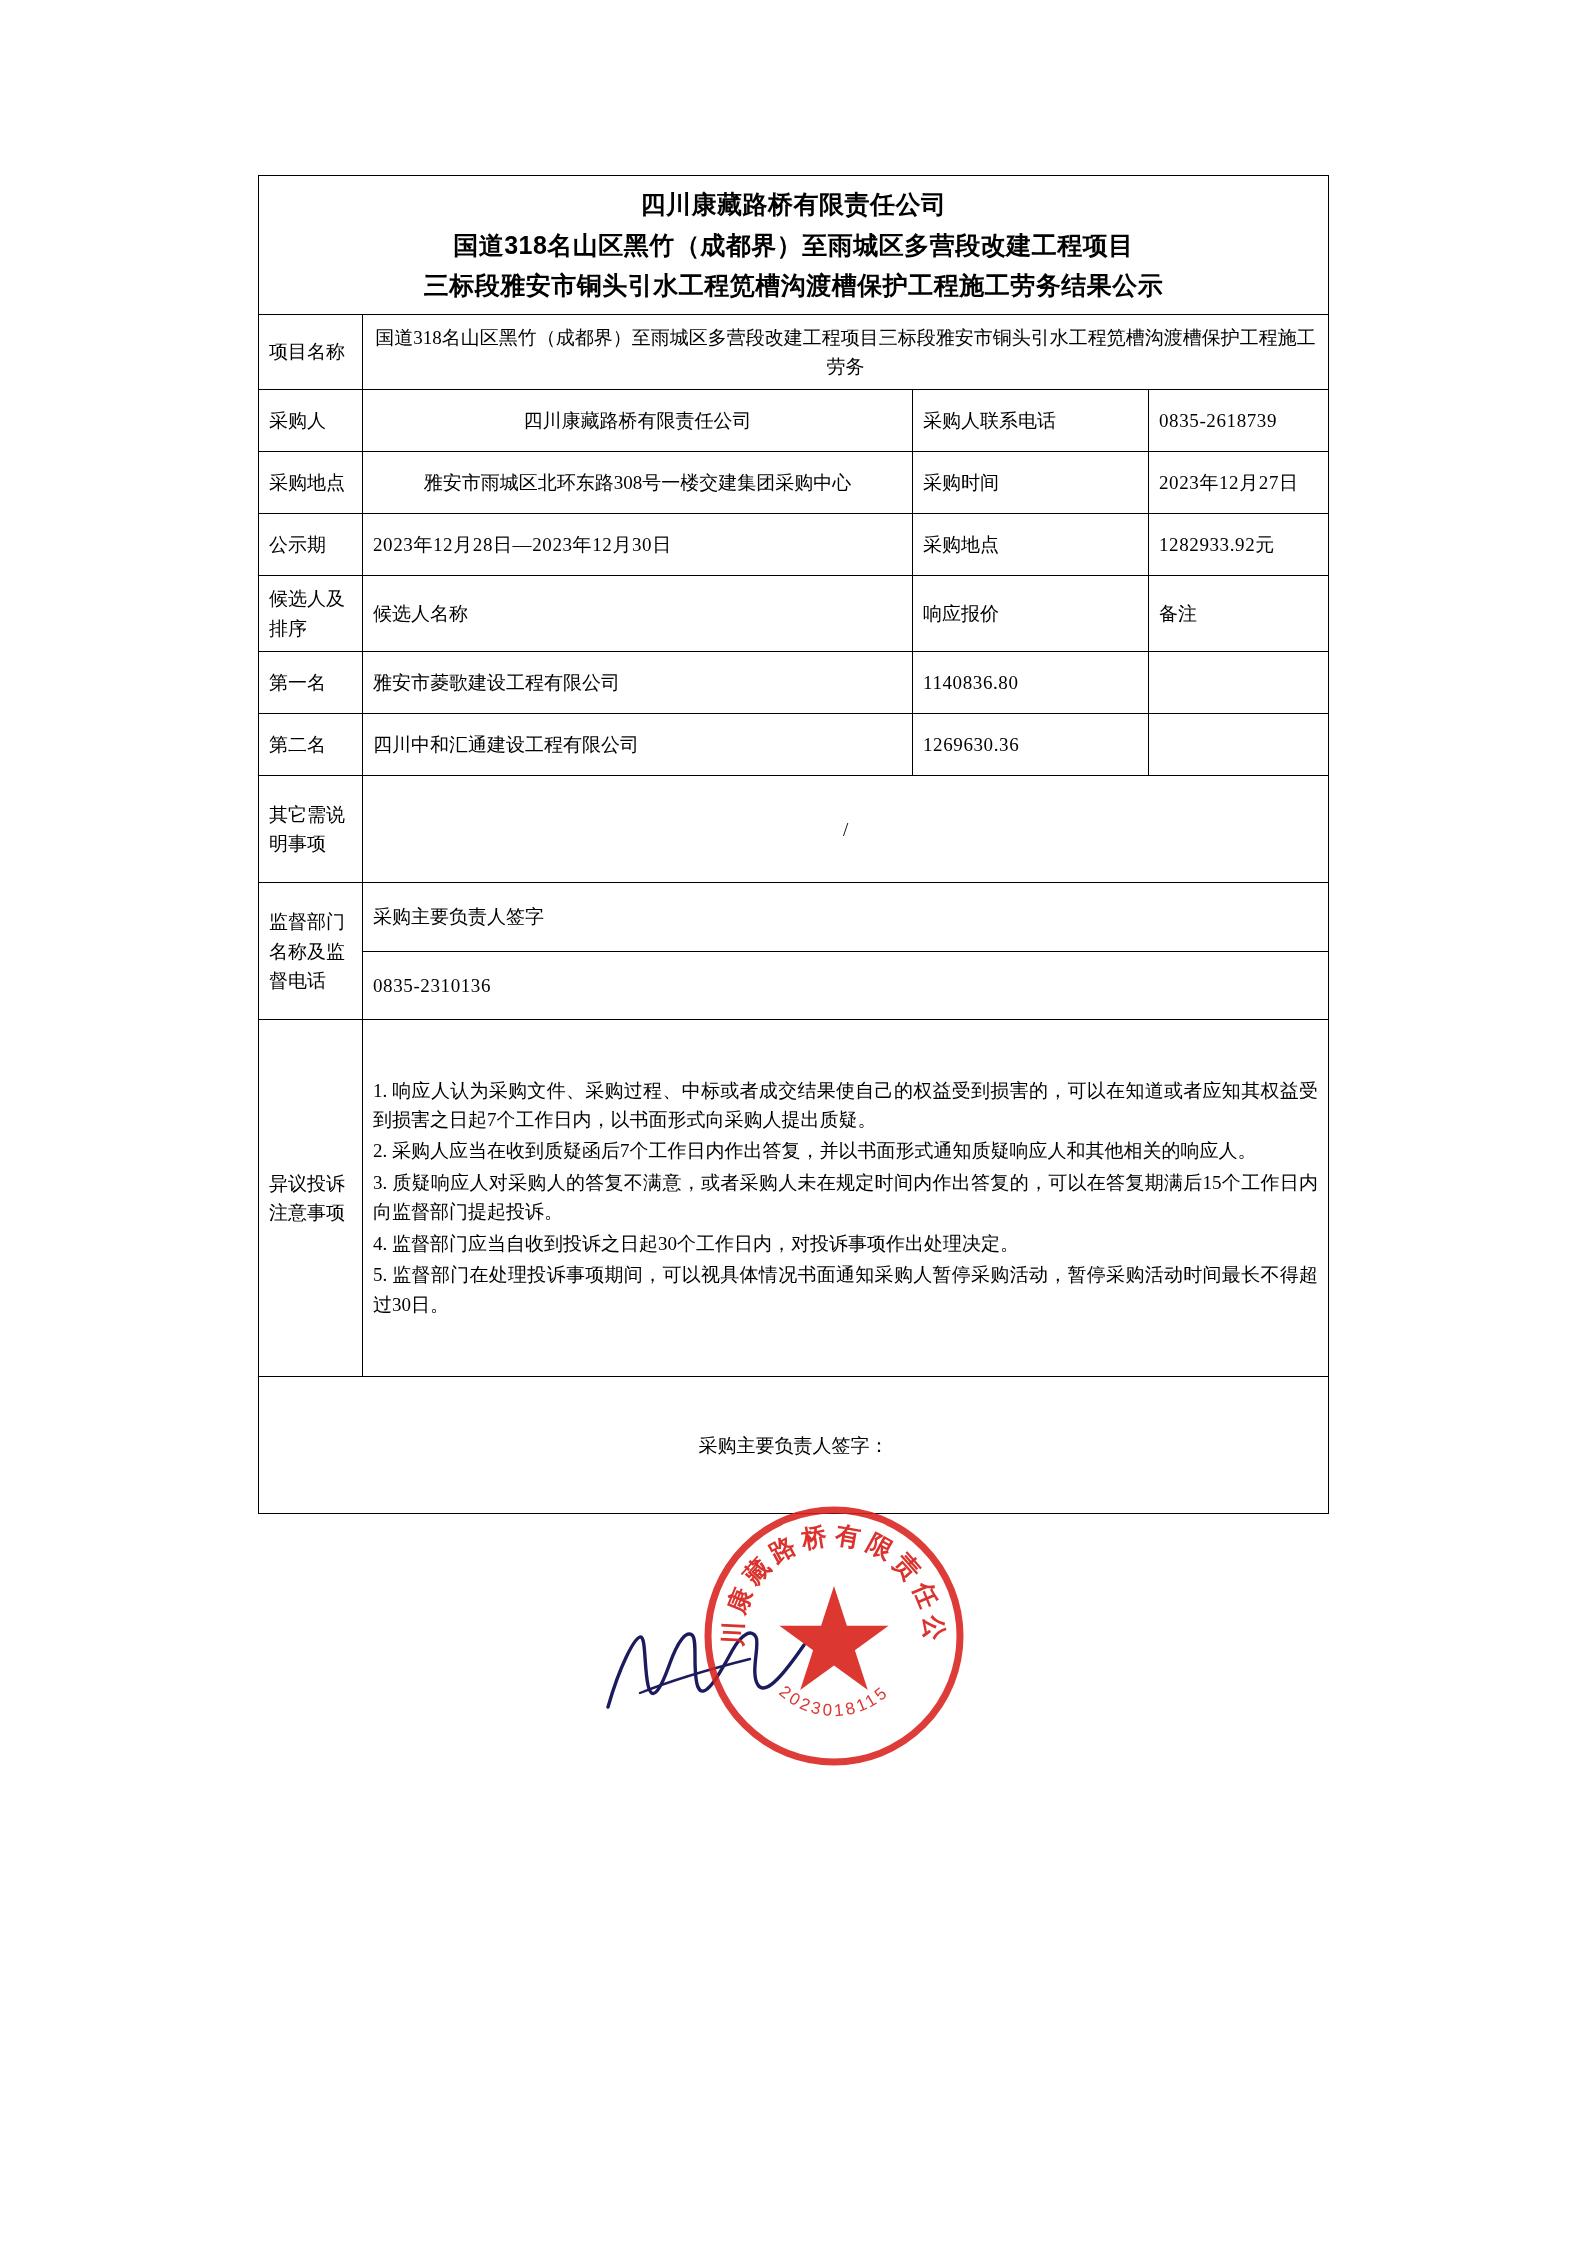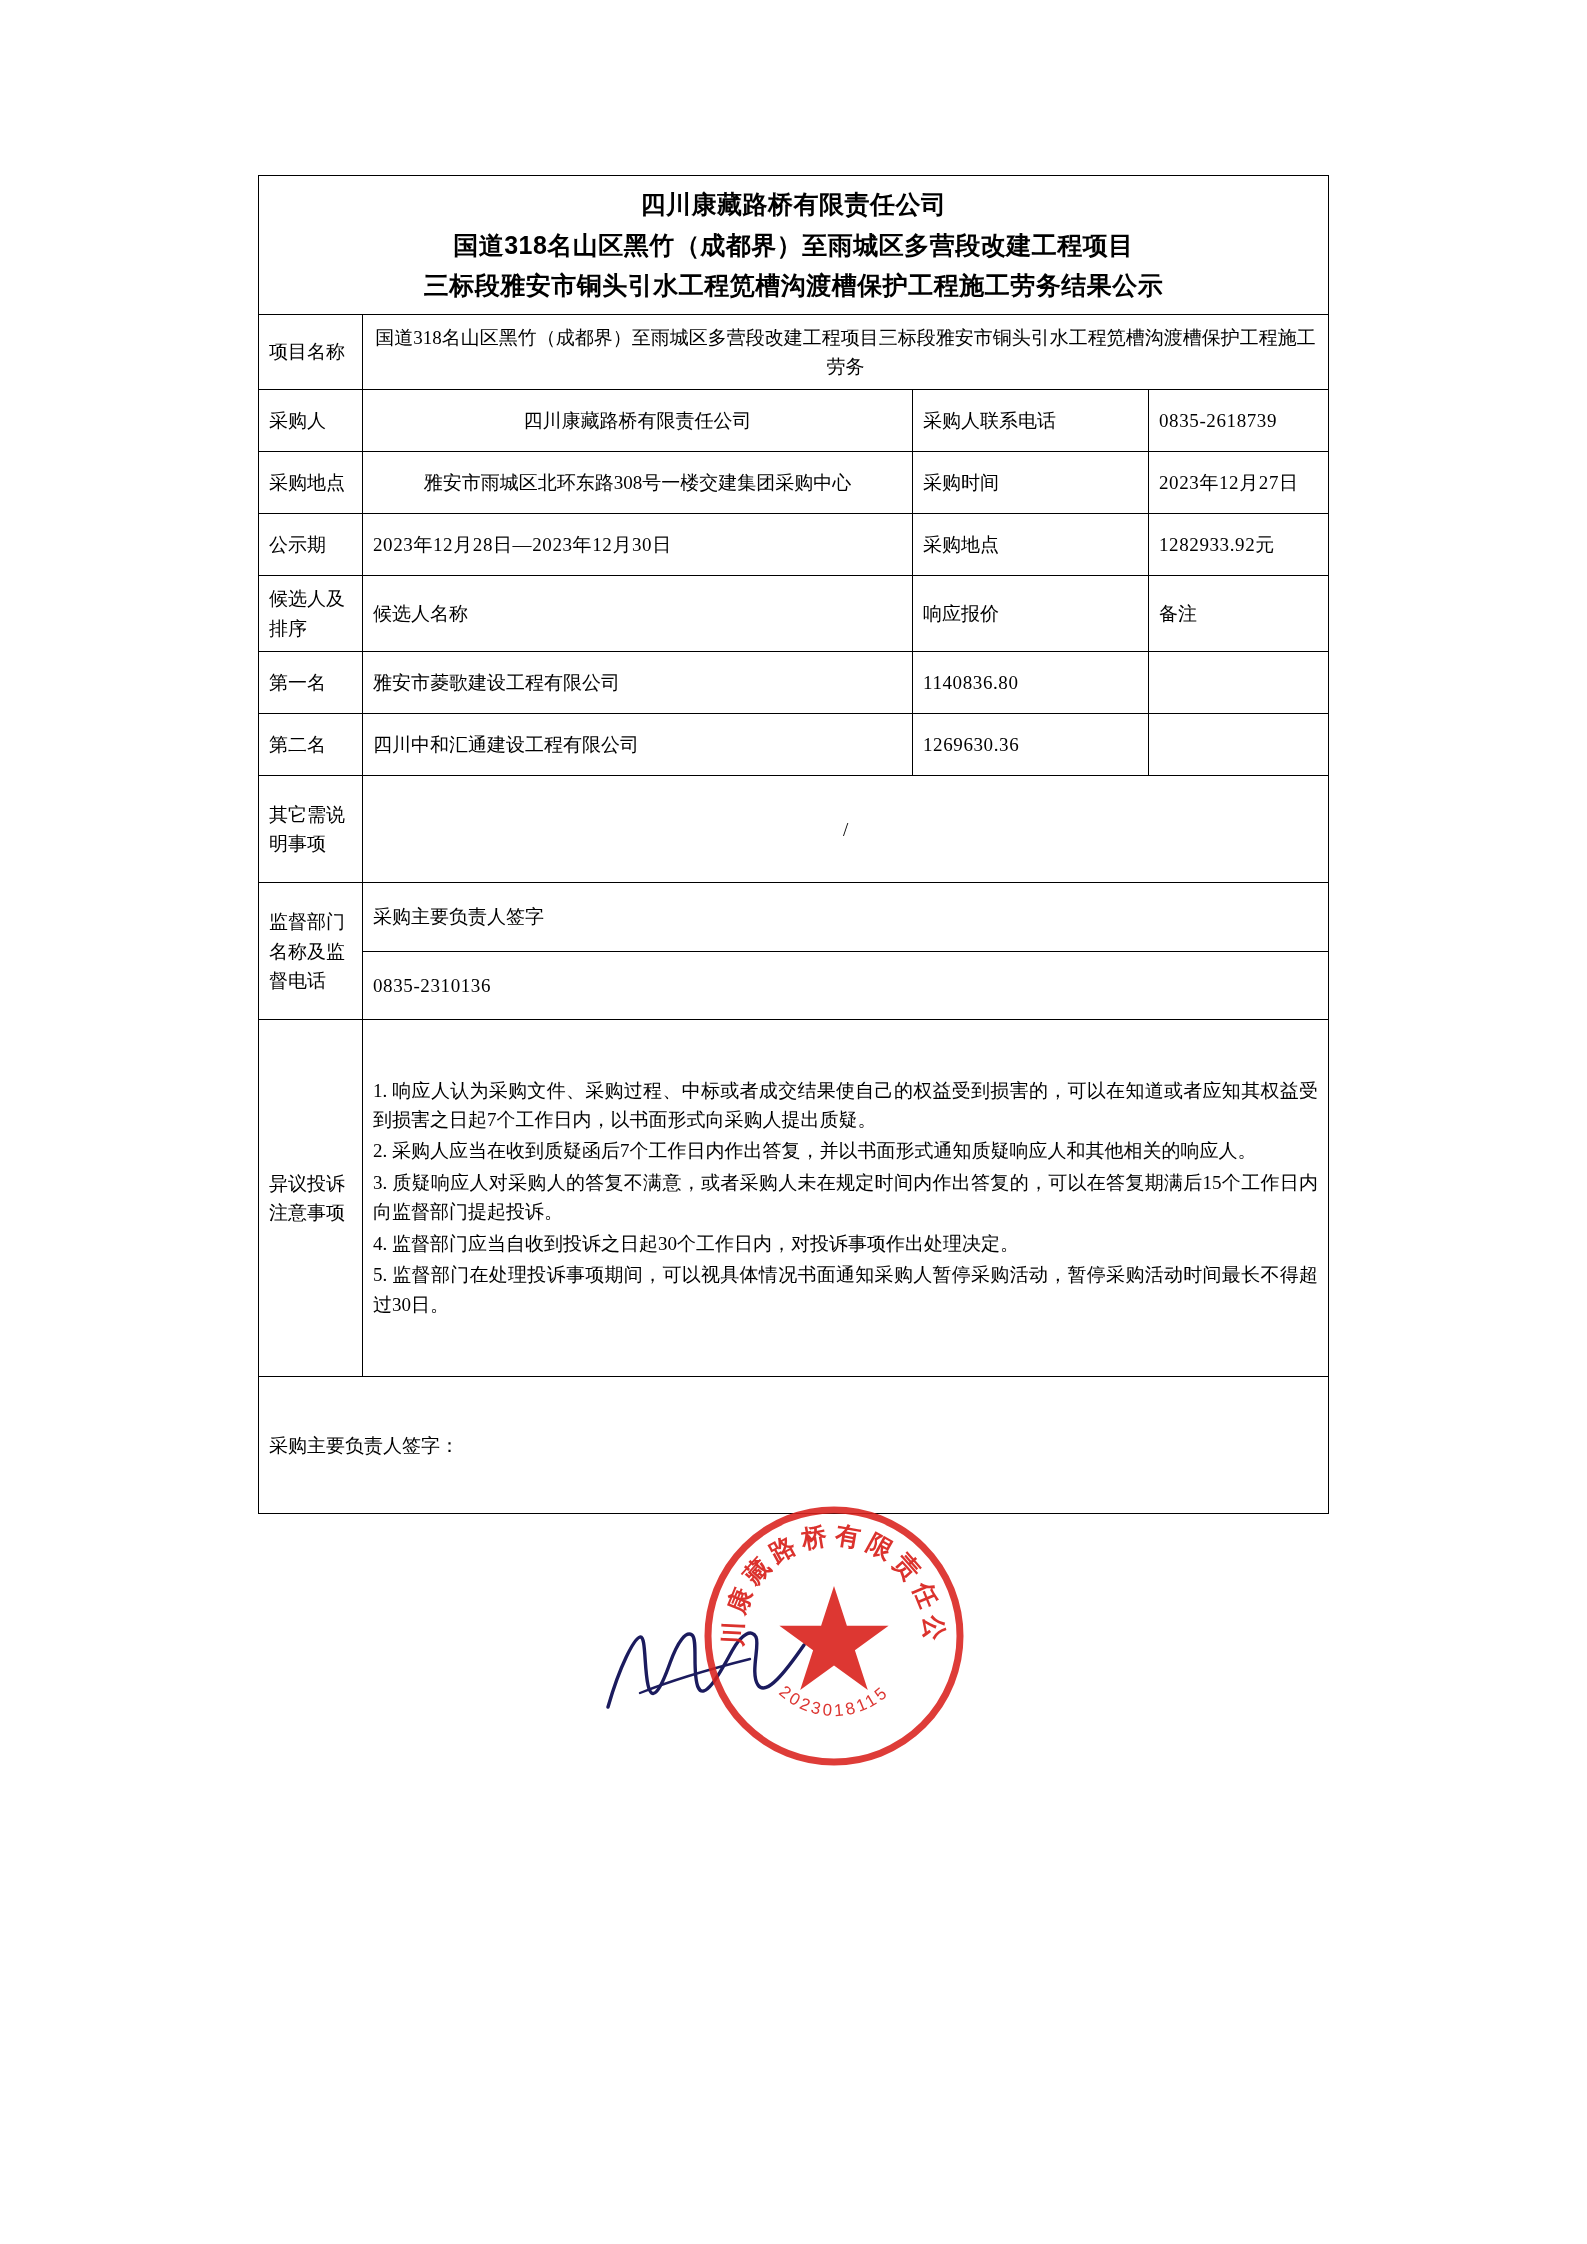--- a/index.html
+++ b/index.html
@@ -78,20 +78,21 @@
   .notes-cell p {
     margin: 0 0 2px 0;
   }
   .sign-row td {
     height: 120px;
   }
   .sign-label {
     font-size: 21px;
     padding-left: 14px;
     vertical-align: middle;
+    text-align: center;
   }
   .slash {
     text-align: center;
     font-size: 20px;
   }
   
   .stamp {
     position: absolute;
     left: 700px;
     top: 1487px;

